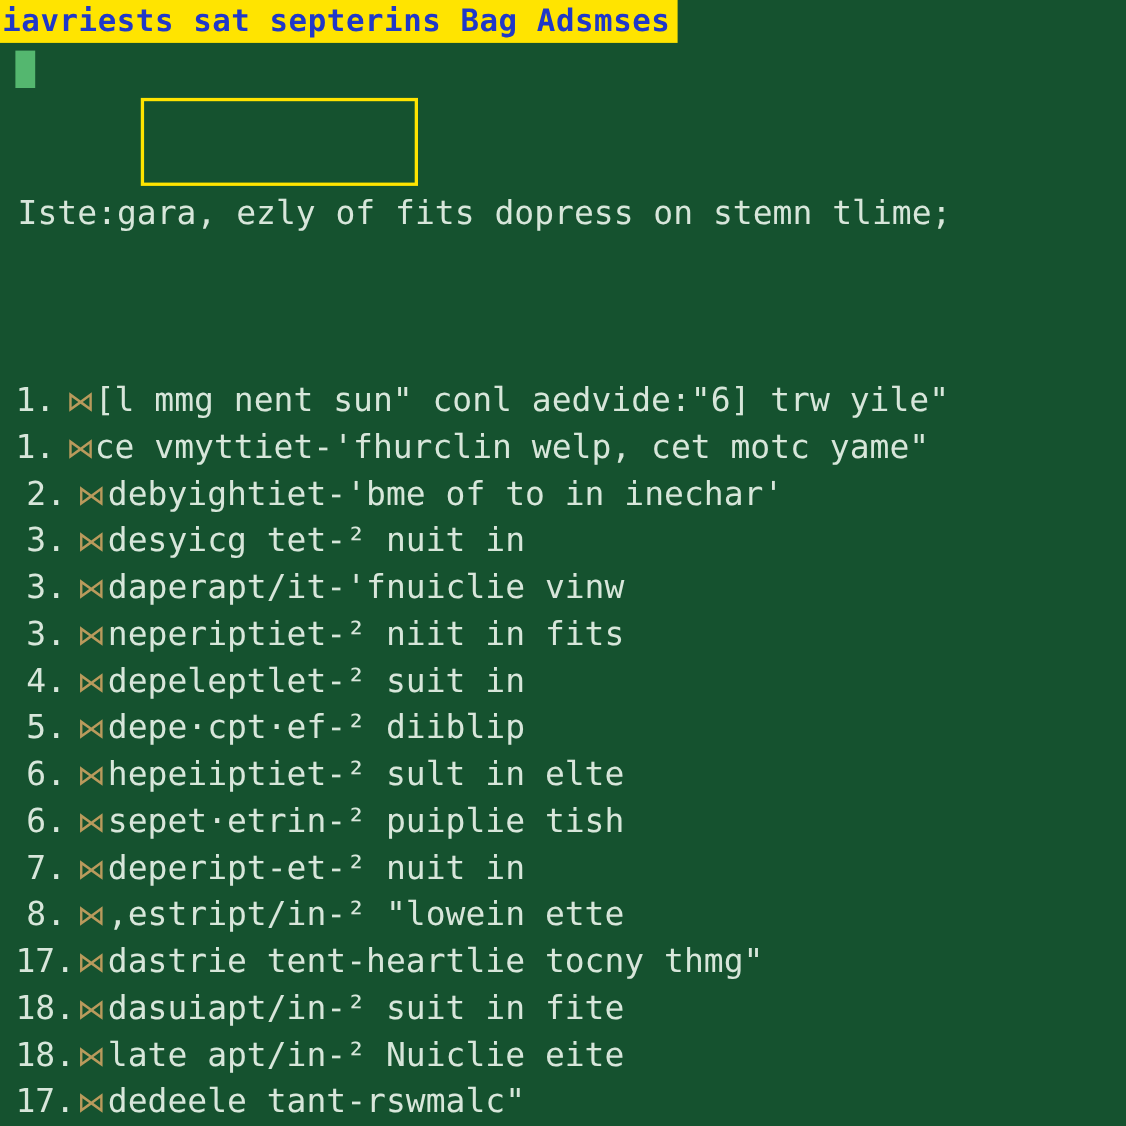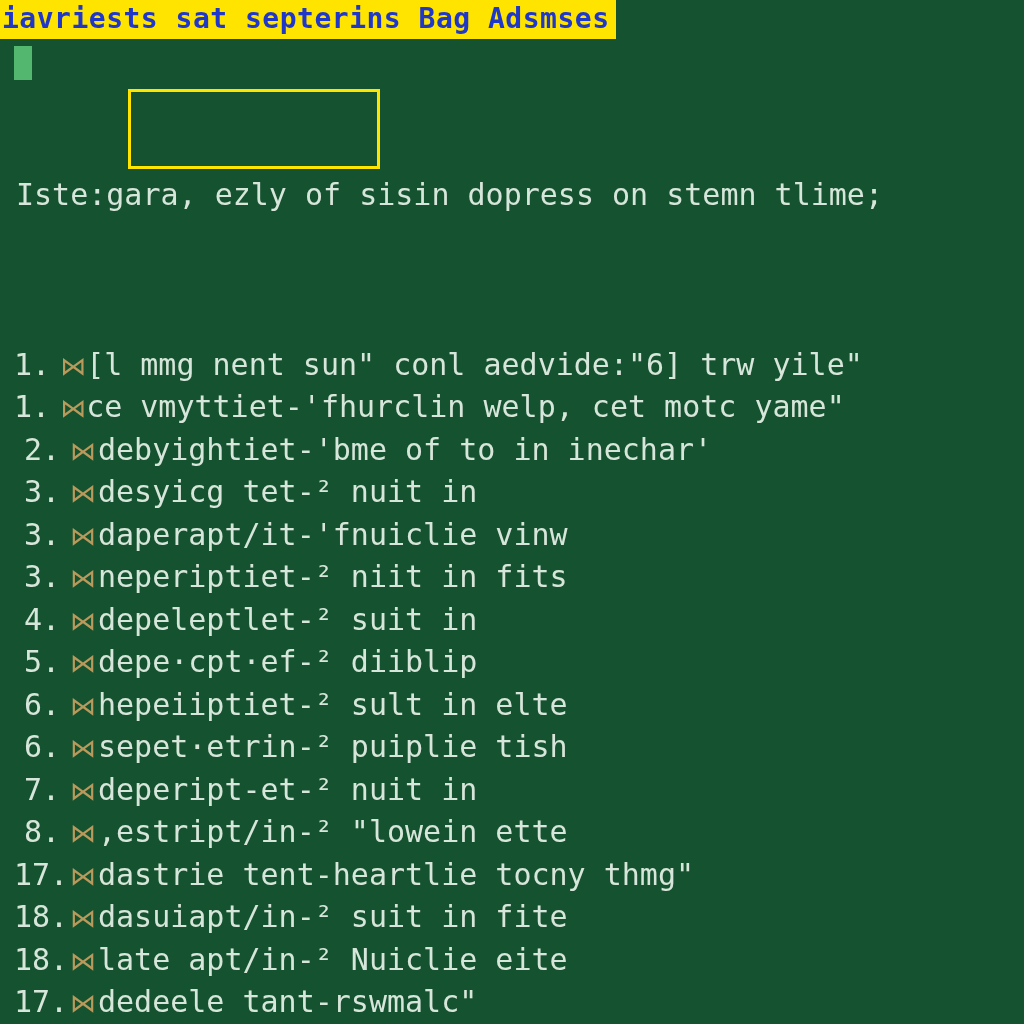--- a/index.html
+++ b/index.html
@@ -88,21 +88,21 @@
 
   <div class="titlebar">
     <span>iavriests sat septerins Bag Adsmses</span>
   </div>
 
   <div class="cursor-mark"></div>
 
   <div class="content">
 
     <div class="header-row">
-      <span class="txt">Iste:gara, ezly of sisin dopress on stemn tlime;</span>
+      <span class="txt">Iste:gara, ezly of fits dopress on stemn tlime;</span>
     </div>
 
     <div id="lines"><div class="row"><span class="num">1.</span><span class="fold">⋈</span><span class="txt">[l mmg nent sun" conl aedvide:"6] trw yile"</span></div><div class="row"><span class="num">1.</span><span class="fold">⋈</span><span class="txt">ce vmyttiet-'fhurclin welp, cet motc yame"</span></div><div class="row"><span class="num">2.</span><span class="fold">⋈</span><span class="txt">debyightiet-'bme of to in inechar'</span></div><div class="row"><span class="num">3.</span><span class="fold">⋈</span><span class="txt">desyicg tet-² nuit in</span></div><div class="row"><span class="num">3.</span><span class="fold">⋈</span><span class="txt">daperapt/it-'fnuiclie vinw</span></div><div class="row"><span class="num">3.</span><span class="fold">⋈</span><span class="txt">neperiptiet-² niit in fits</span></div><div class="row"><span class="num">4.</span><span class="fold">⋈</span><span class="txt">depeleptlet-² suit in</span></div><div class="row"><span class="num">5.</span><span class="fold">⋈</span><span class="txt">depe·cpt·ef-² diiblip</span></div><div class="row"><span class="num">6.</span><span class="fold">⋈</span><span class="txt">hepeiiptiet-² sult in elte</span></div><div class="row"><span class="num">6.</span><span class="fold">⋈</span><span class="txt">sepet·etrin-² puiplie tish</span></div><div class="row"><span class="num">7.</span><span class="fold">⋈</span><span class="txt">depeript-et-² nuit in</span></div><div class="row"><span class="num">8.</span><span class="fold">⋈</span><span class="txt">,estript/in-² "lowein ette</span></div><div class="row"><span class="num">17.</span><span class="fold">⋈</span><span class="txt">dastrie tent-heartlie tocny thmg"</span></div><div class="row"><span class="num">18.</span><span class="fold">⋈</span><span class="txt">dasuiapt/in-² suit in fite</span></div><div class="row"><span class="num">18.</span><span class="fold">⋈</span><span class="txt">late apt/in-² Nuiclie eite</span></div><div class="row"><span class="num">17.</span><span class="fold">⋈</span><span class="txt">dedeele tant-rswmalc"</span></div><div class="row"><span class="num">18.</span><span class="txt">jew-nostrut-² hawme rotrada for core,</span></div></div>
 
     
 
   </div>
 
   <div class="highlight-a"></div>
 

